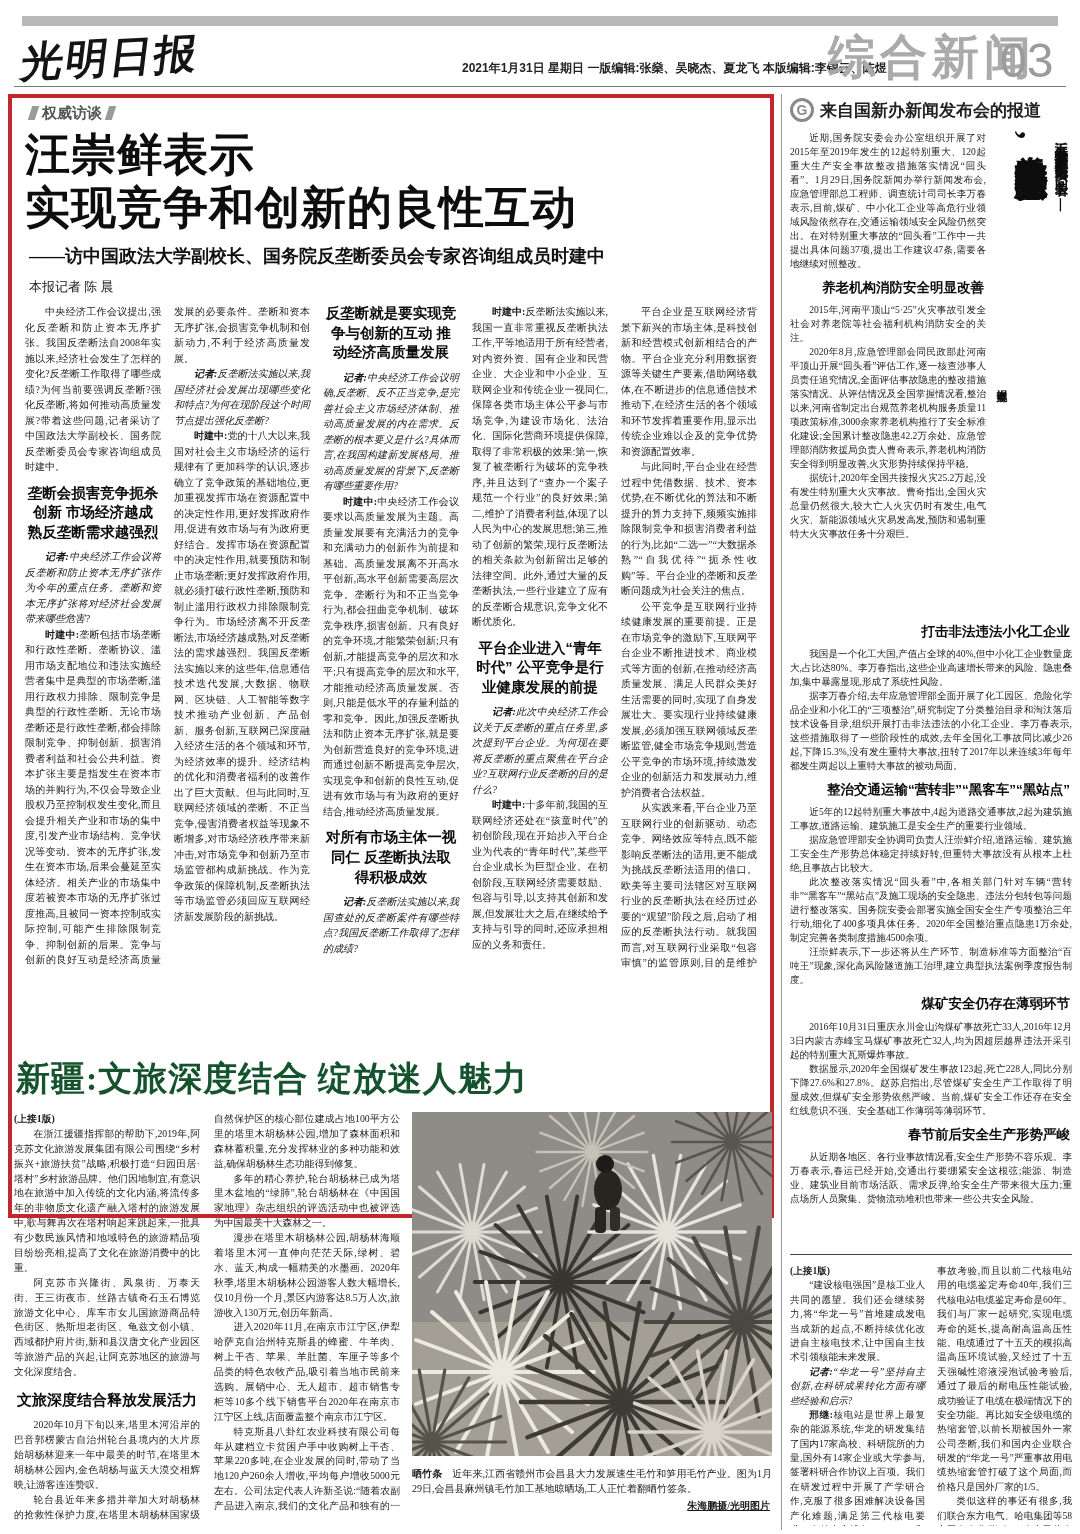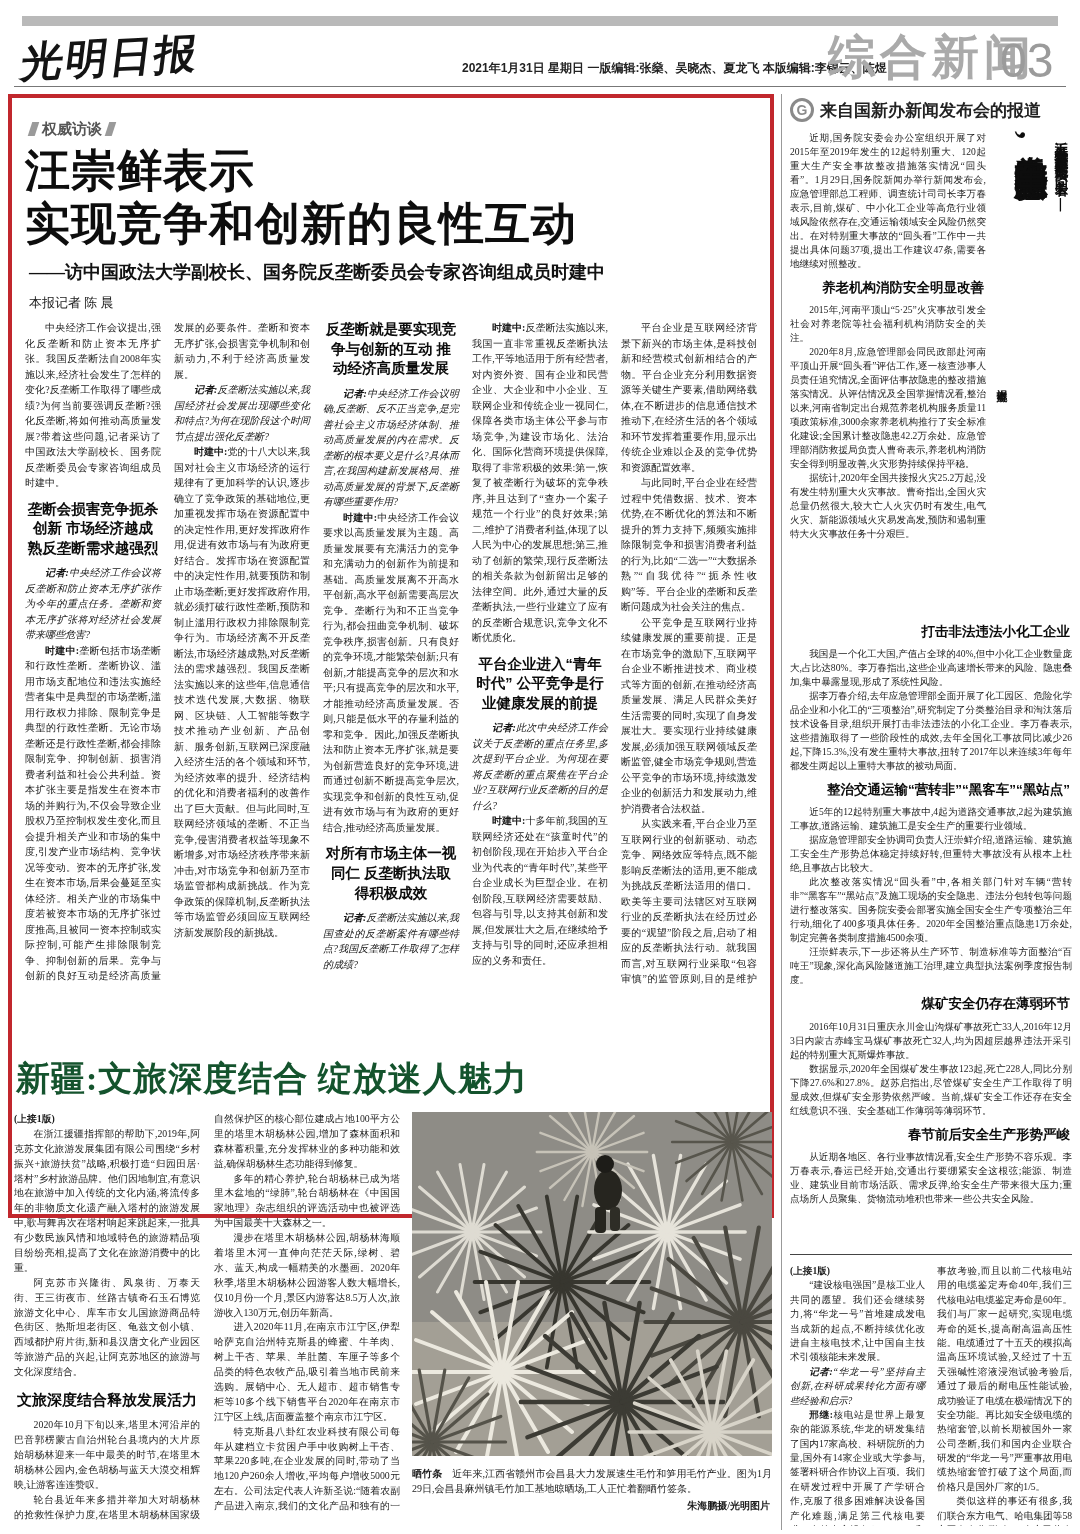--- a/index.html
+++ b/index.html
@@ -11,21 +11,21 @@
         font-family:"Liberation Serif",serif;transform:skewX(-10deg) rotate(-3deg);letter-spacing:2px;color:#141414;}
   .dateline{position:absolute;left:462px;top:60px;font-size:12px;font-weight:700;
         font-family:"Liberation Sans",sans-serif;color:#222;white-space:nowrap;}
   .secname{position:absolute;left:828px;top:26px;font-size:47px;font-weight:900;color:#aaaaaa;
         font-family:"Liberation Sans",sans-serif;letter-spacing:5px;}
   .pagenum{position:absolute;left:1000px;top:33px;font-size:48px;font-weight:400;color:#9b9b9b;
         font-family:"Liberation Sans",sans-serif;}
   .headrule{position:absolute;left:14px;top:86px;width:1052px;height:1px;background:#777;}
   
   .mainbox{position:absolute;left:8px;top:94px;width:766px;height:1124px;border:4px solid #c1272d;
-        box-sizing:border-box;padding:20px 13px;overflow:hidden;}
+        box-sizing:border-box;padding:4px 13px;overflow:hidden;}
   .tagrow{font-family:"Liberation Sans",sans-serif;font-weight:800;font-size:15px;color:#555;margin:2px 0 6px;}
   .tagbar{display:inline-block;width:7px;height:14px;background:#9a9a9a;transform:skewX(-18deg);margin:0 5px;vertical-align:-2px;}
   .h1{font-size:45px;line-height:1.18;font-weight:900;color:#0d0d0d;letter-spacing:1px;margin:0;}
   .sub-t{font-size:18px;font-weight:700;margin:9px 0 0 4px;color:#111;}
   .byline{font-size:13px;margin:10px 0 8px 4px;color:#222;}
   .cols5{column-count:5;column-gap:13px;height:678px;font-size:10px;line-height:1.55;text-align:justify;overflow:hidden;}
   
   .fl-p,.fl-q{margin:0;text-indent:2em;}
   .fl-q{font-style:italic;color:#161616;}
   .fl-jump{margin:0;font-weight:700;text-indent:0;}
@@ -53,21 +53,21 @@
   
   .bottom{position:absolute;left:14px;top:1056px;width:758px;height:472px;overflow:hidden;}
   .bl-title{font-size:34px;font-weight:900;color:#14532d;margin:0 0 10px 2px;letter-spacing:1px;}
   .bl-body{display:flex;gap:12px;}
   .bl-text{width:386px;height:414px;column-count:2;column-gap:14px;font-size:9.8px;line-height:1.52;
         text-align:justify;overflow:hidden;}
   .bl-text h3.fl-sub{font-size:15px;margin:10px 2px 8px;}
   .bl-photo{width:360px;}
   .cap{font-size:10px;line-height:1.5;text-align:justify;margin:6px 0 0;}
   .cap b{font-weight:800;}
-  .credit{font-size:10px;font-weight:700;text-align:right;margin:3px 2px 0 0;}
+  .credit{font-size:10px;font-weight:700;text-align:right;margin:3px 2px 0 0;text-decoration:underline;}
 </style>
 </head>
 <body>
 
 <div class="page">
 
   <div class="topbar"></div>
   <div class="logo">光明日报</div>
   <div class="dateline">2021年1月31日  星期日  一版编辑:张燊、吴晓杰、夏龙飞  本版编辑:李锦云、陈煜</div>
   <div class="secname">综合新闻</div>

